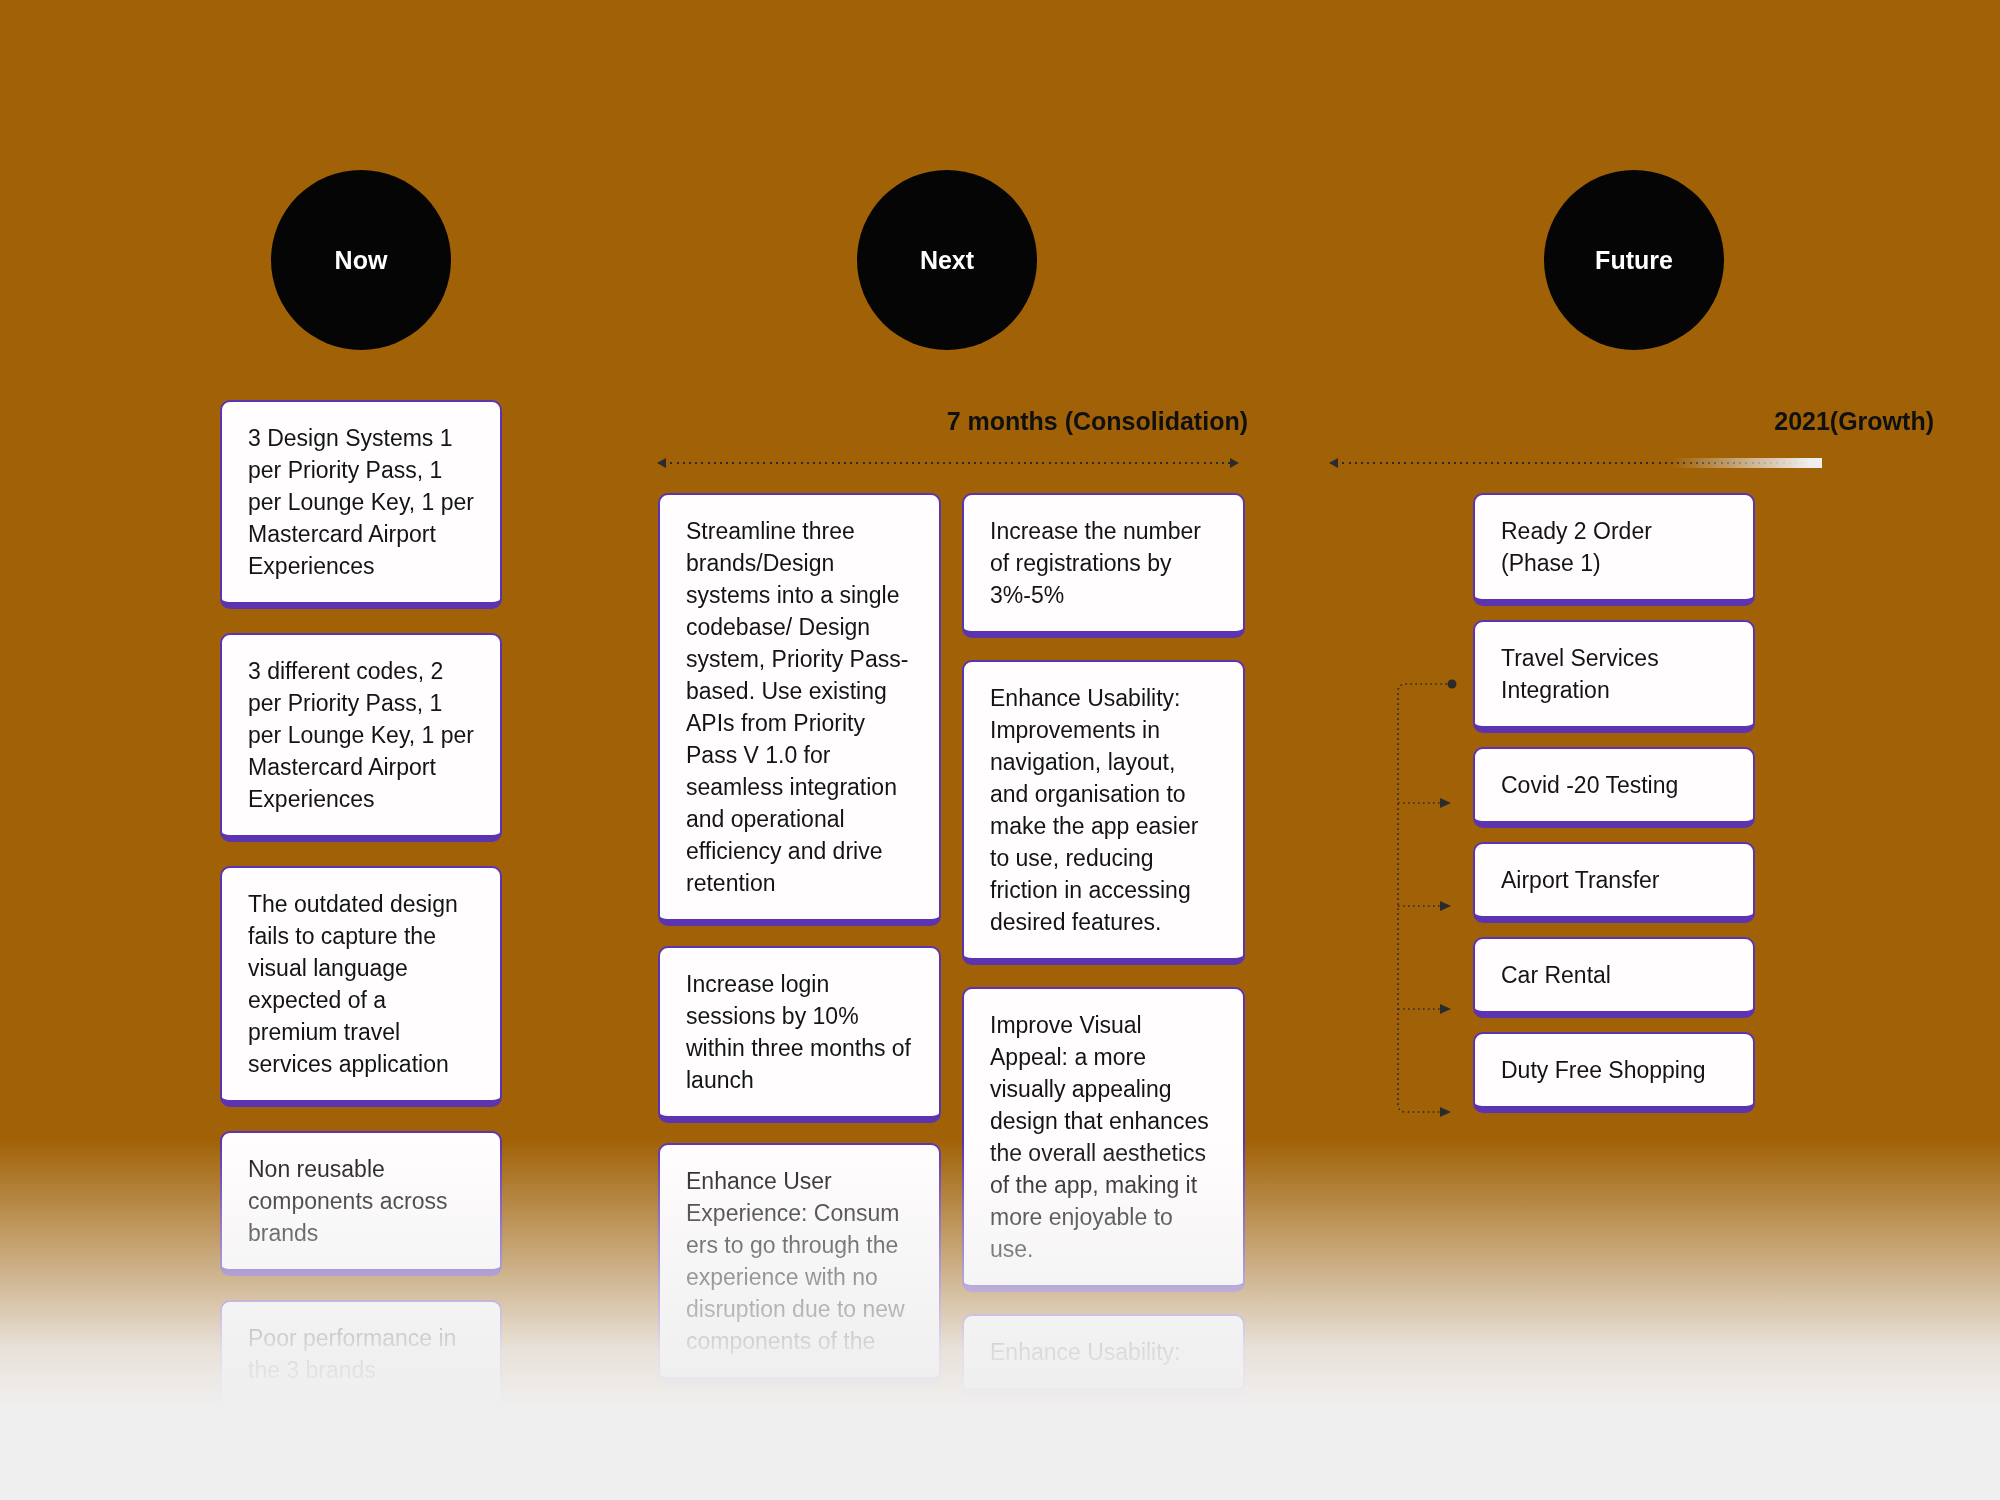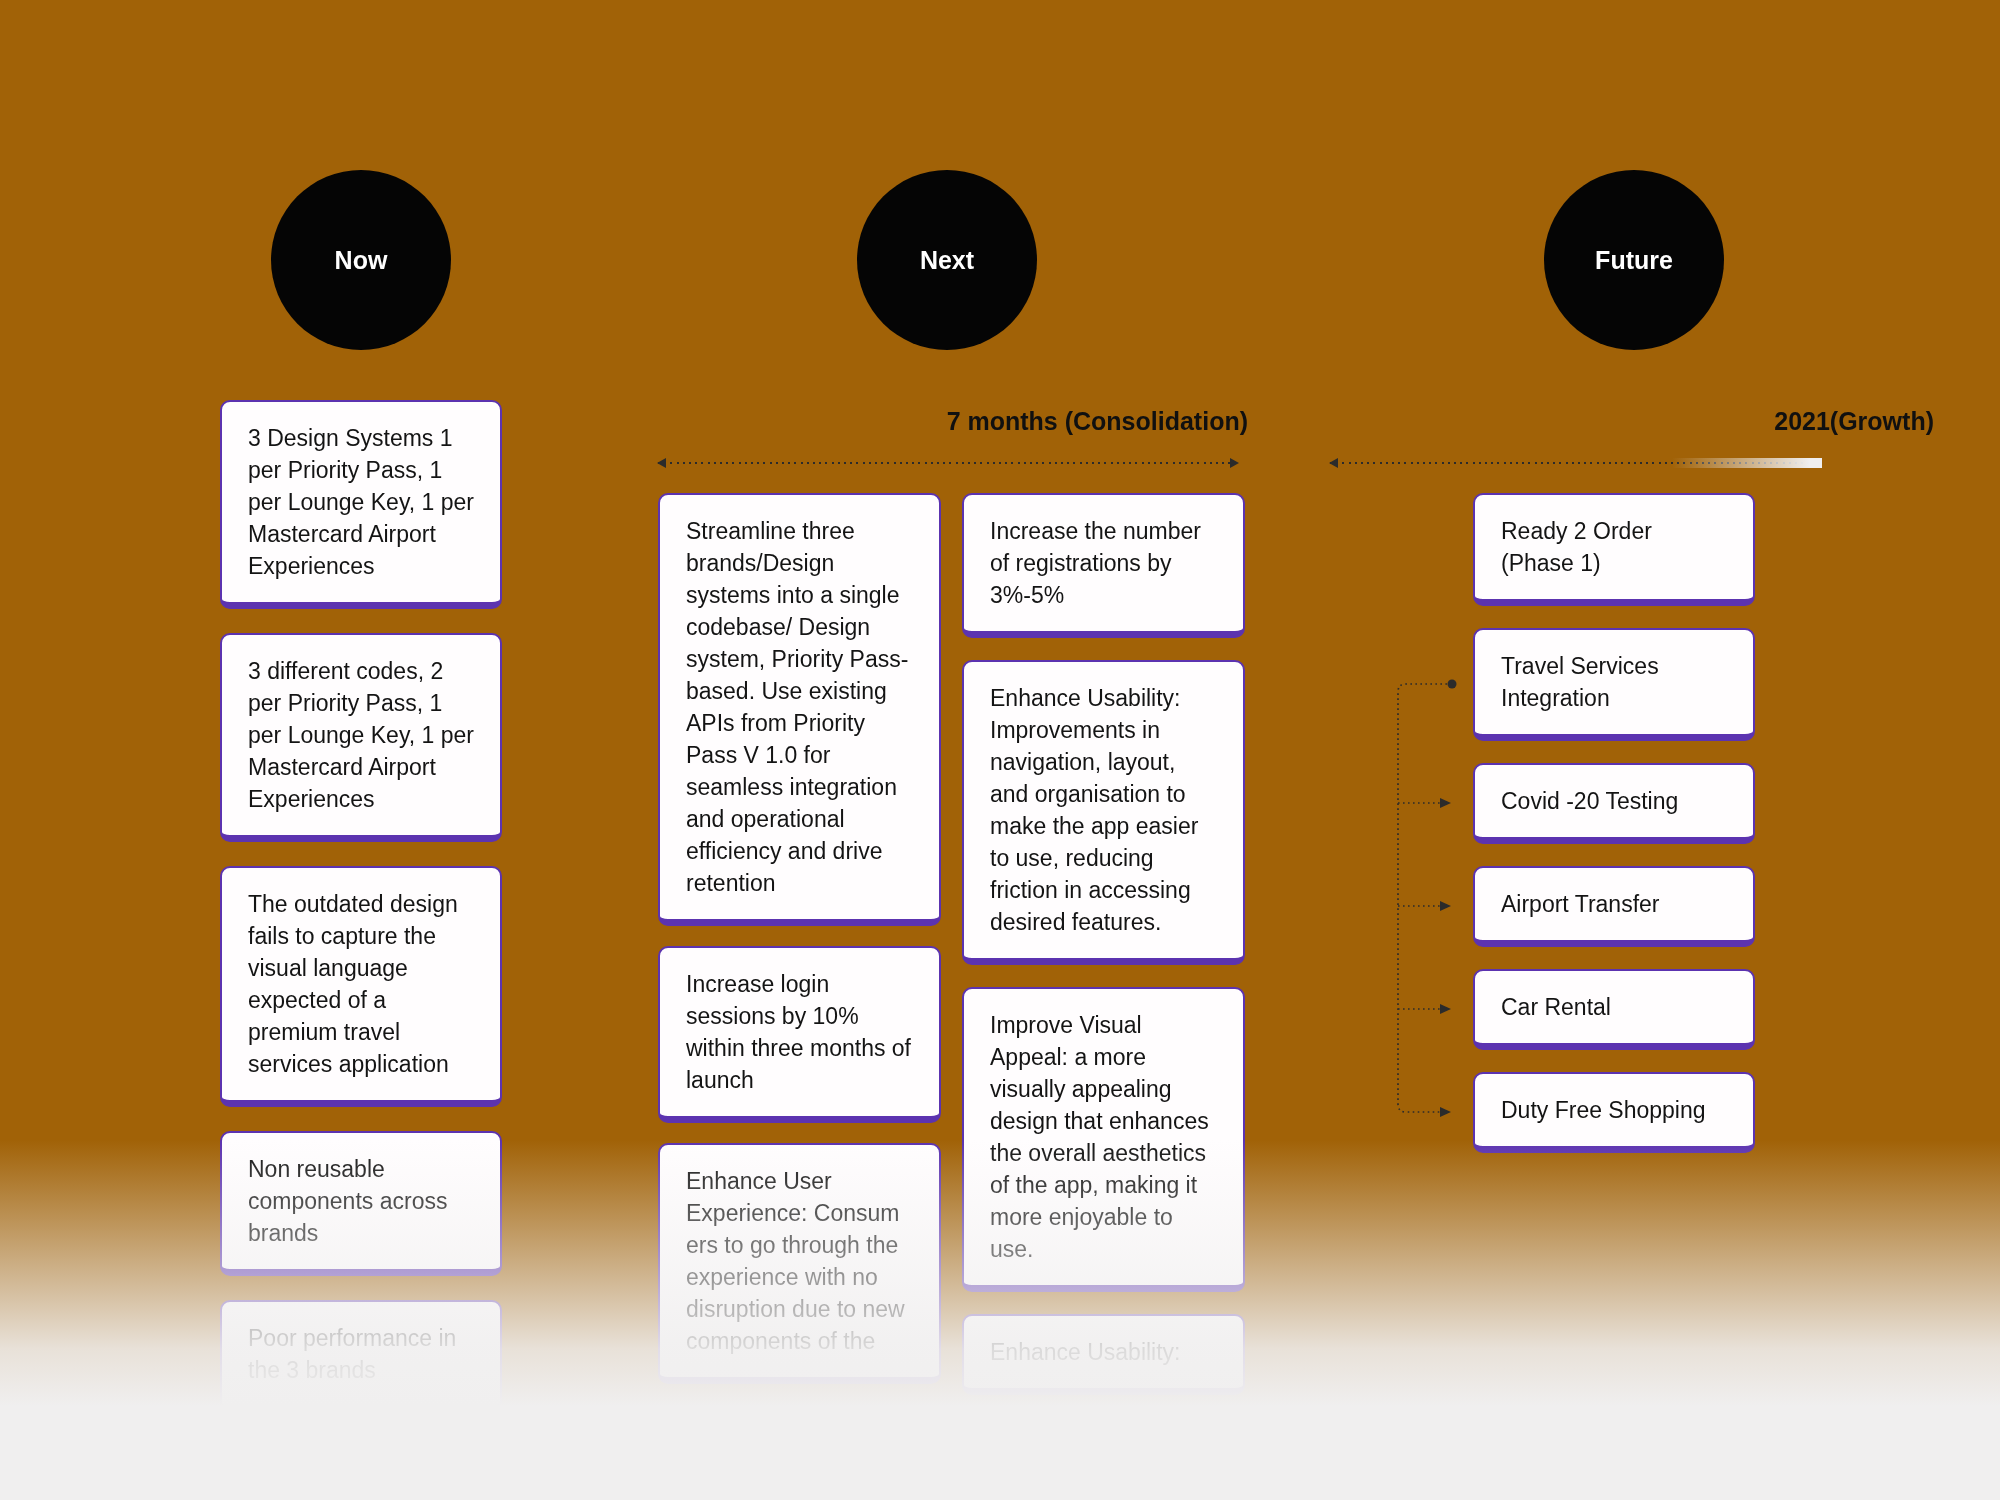--- a/index.html
+++ b/index.html
@@ -17,21 +17,21 @@
   .line-next{left:658px;width:580px;} .line-future{left:1330px;width:492px;}
   .ah{position:absolute;width:0;height:0;top:-4px;}
   .ah-l{left:-1px;border-top:5px solid transparent;border-bottom:5px solid transparent;border-right:9px solid #2b2b2b;}
   .ah-r{right:-1px;border-top:5px solid transparent;border-bottom:5px solid transparent;border-left:9px solid #2b2b2b;}
   .line-fade-right{position:absolute;right:0;top:-4px;width:150px;height:10px;
                    background:linear-gradient(to right,rgba(240,239,239,0),#F0EFEF 92%);}
   .stack{position:absolute;display:flex;flex-direction:column;}
   .stack-now{left:220px;top:400px;width:282px;gap:24px;}
   .stack-next-a{left:658px;top:493px;width:283px;gap:20px;}
   .stack-next-b{left:962px;top:493px;width:283px;gap:22px;}
-  .stack-future{left:1473px;top:493px;width:282px;gap:22px;}
+  .stack-future{left:1473px;top:493px;width:282px;gap:14px;}
   .card{box-sizing:border-box;background:#FFFDFE;border:2px solid #5C33B0;border-bottom-width:7px;
         border-radius:10px;padding:20px 26px;font-size:23px;line-height:32px;color:#141414;}
   .connector{position:absolute;left:1390px;top:674px;}
   .fade-overlay{position:absolute;left:0;top:1140px;width:2000px;height:360px;pointer-events:none;z-index:10;
     background:linear-gradient(to bottom,rgba(240,239,239,0) 0%,rgba(240,239,239,0.9) 58%,#F0EFEF 74%,#F0EFEF 100%);}
 </style>
 </head>
 <body>
 
 <div class="canvas">

